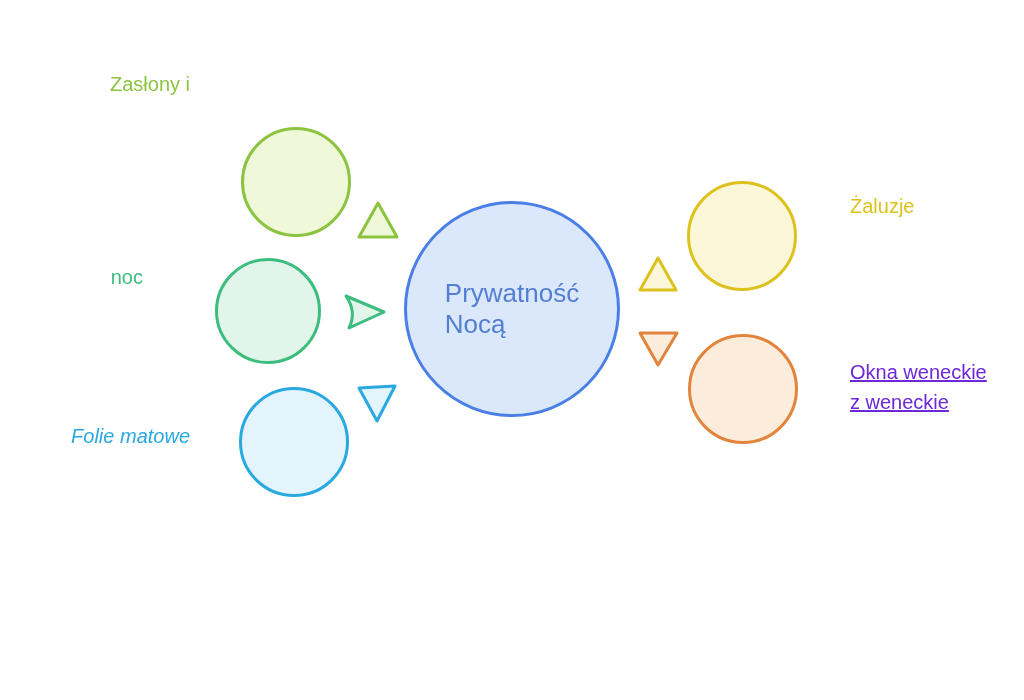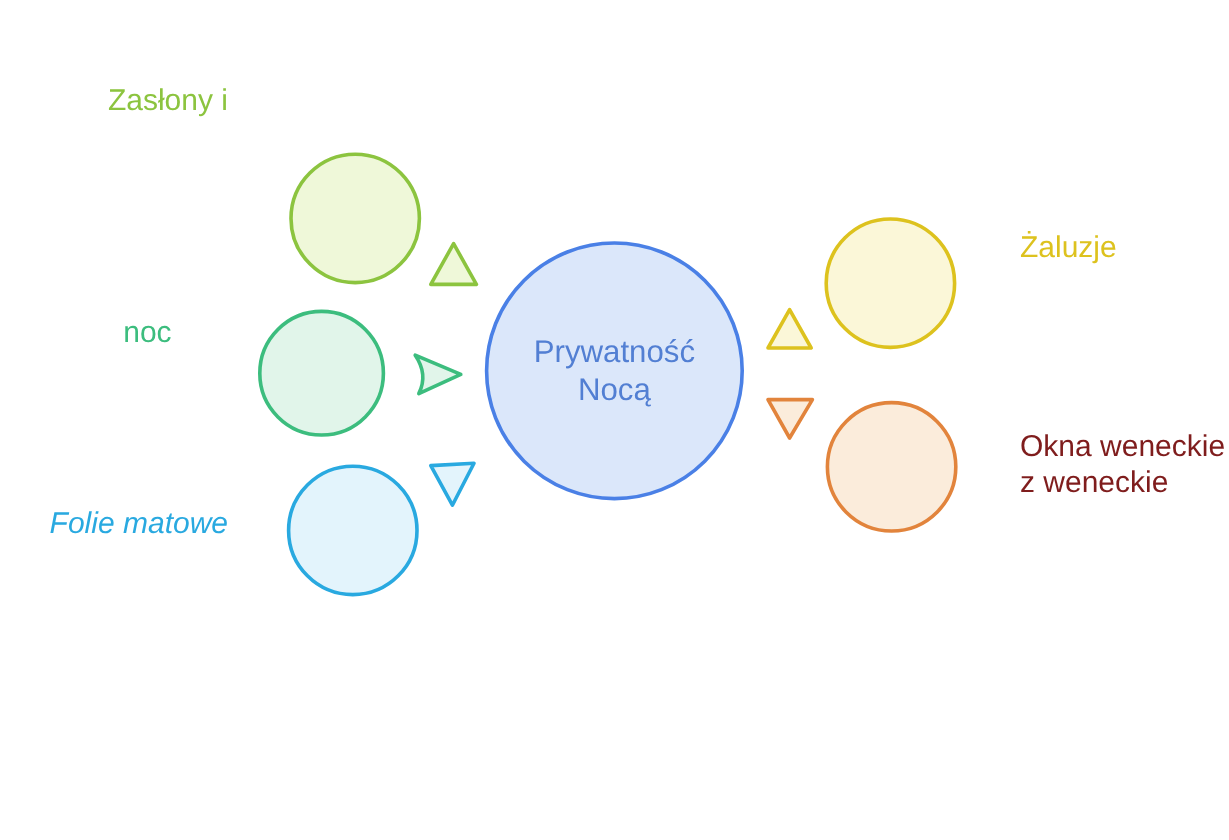--- a/index.html
+++ b/index.html
@@ -30,25 +30,25 @@
     top: 201px;
     width: 216px;
     height: 216px;
     display: flex;
     align-items: center;
     justify-content: center;
   }
   .center-text {
     font-size: 26px;
     line-height: 31px;
-    text-align: center;
+    text-align: left;
   }
   .node-label {
     position: absolute;
-    font-size: 25px;
+    font-size: 20px;
     line-height: 30px;
     white-space: nowrap;
   }
   .align-right { text-align: right; }
   .align-left  { text-align: left; }
   .tri {
     position: absolute;
     display: block;
   }
   .tri * {
@@ -107,18 +107,18 @@
   </div>
 
   <div class="node-label align-right" style="left: 20px; top: 421px; width: 170px; color: rgb(41, 169, 224); font-style: italic;">
     <div>Folie matowe</div>
   </div>
 
   <div class="node-label align-left" style="left: 850px; top: 191px; color: rgb(221, 194, 30);">
     <div>Żaluzje</div>
   </div>
 
-  <div class="node-label align-left" style="left: 850px; top: 357px; color: #7f1d1d;">
+  <div class="node-label align-left" style="left: 850px; top: 357px; color: #6d28d9; text-decoration: underline;">
     <div>Okna weneckie</div>
     <div>z weneckie</div>
   </div>
 
 </div>
 
 </body></html>

